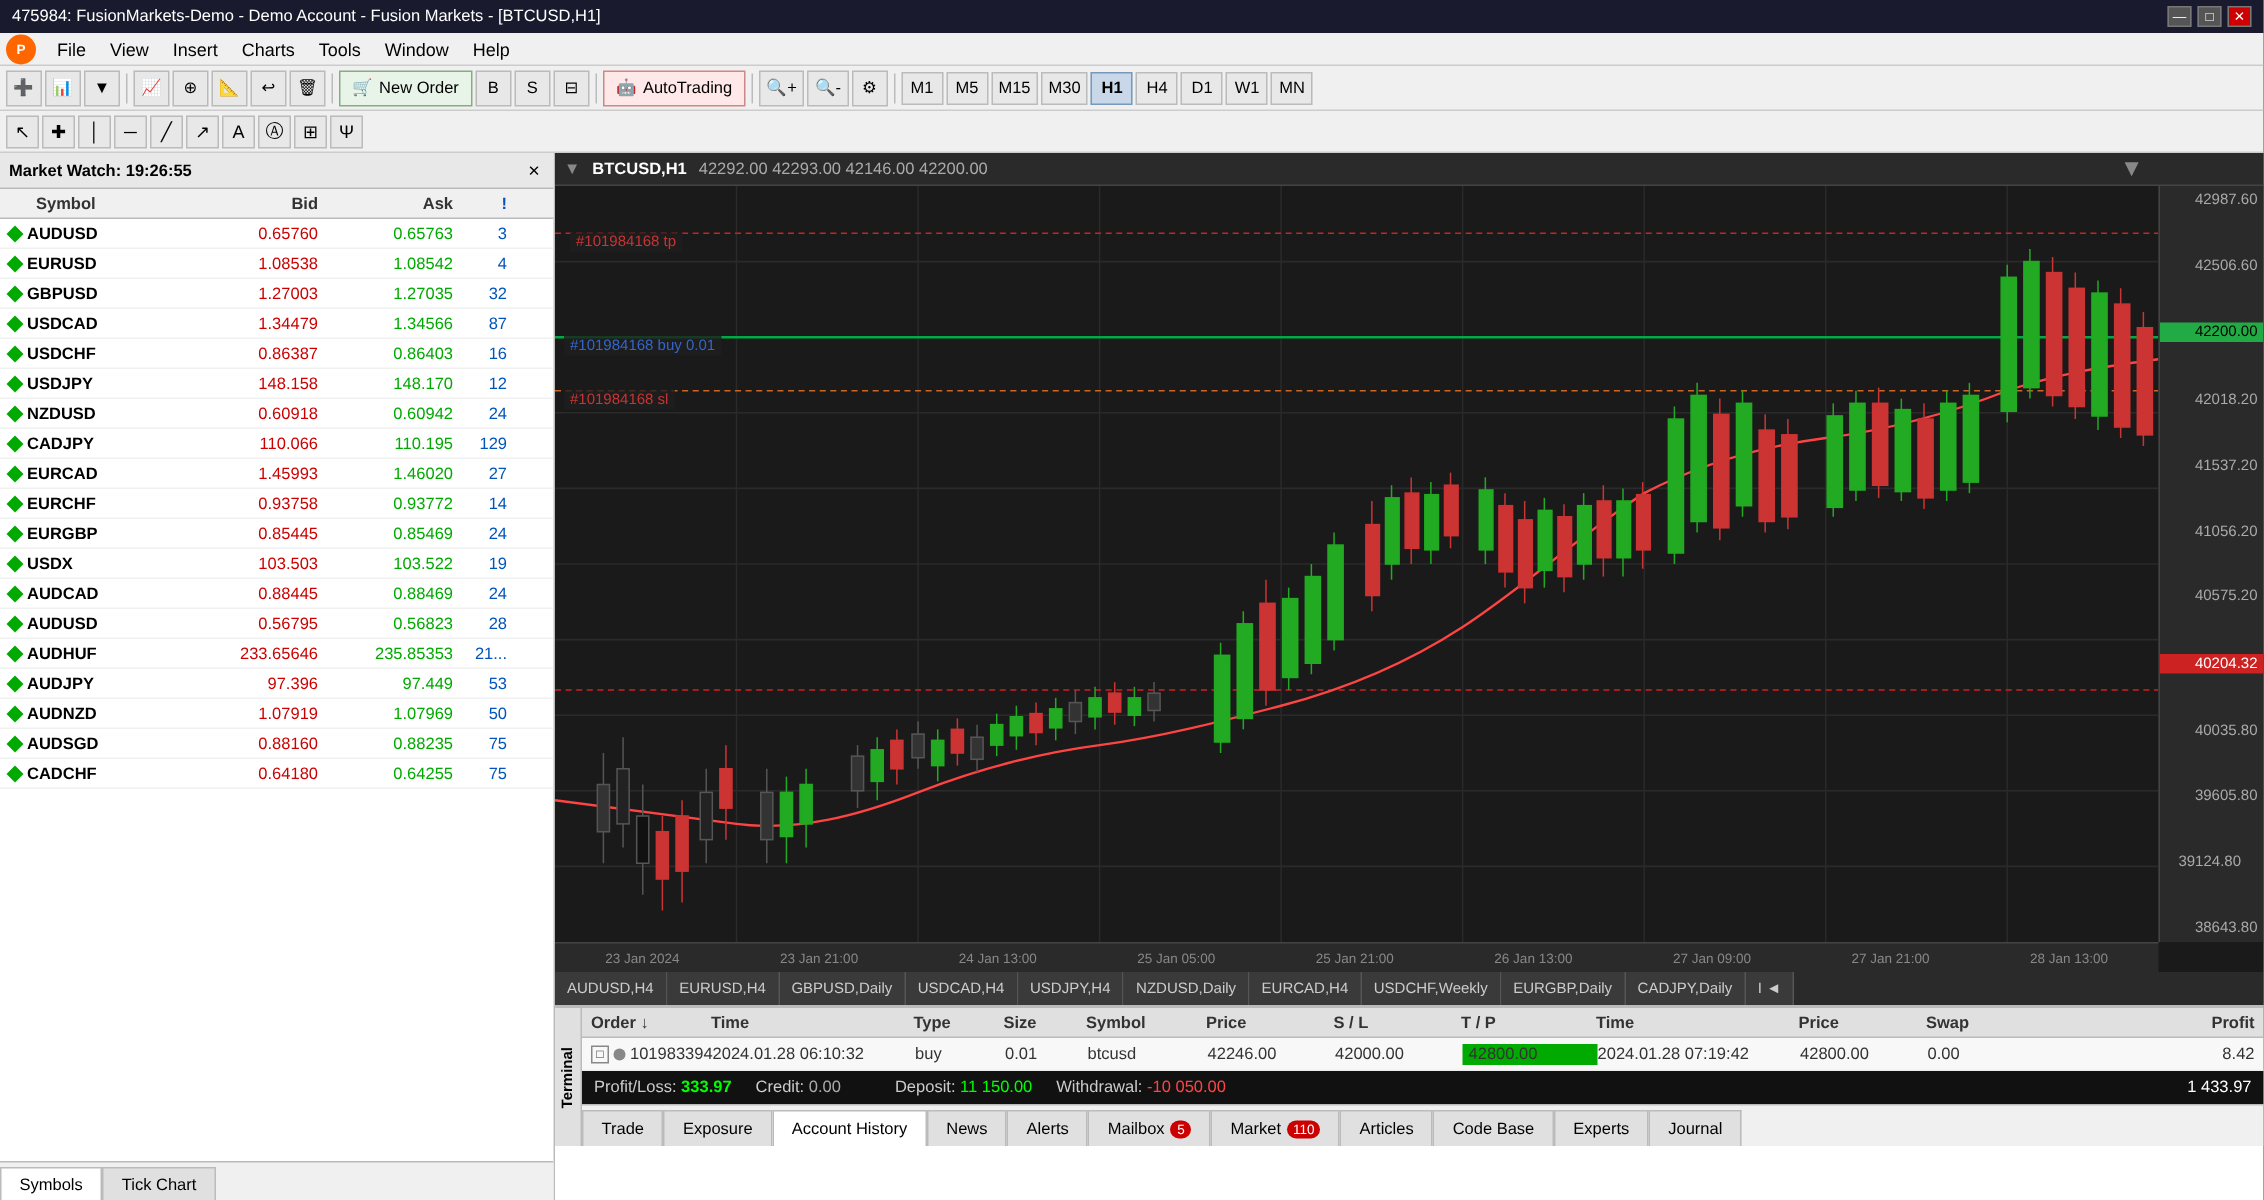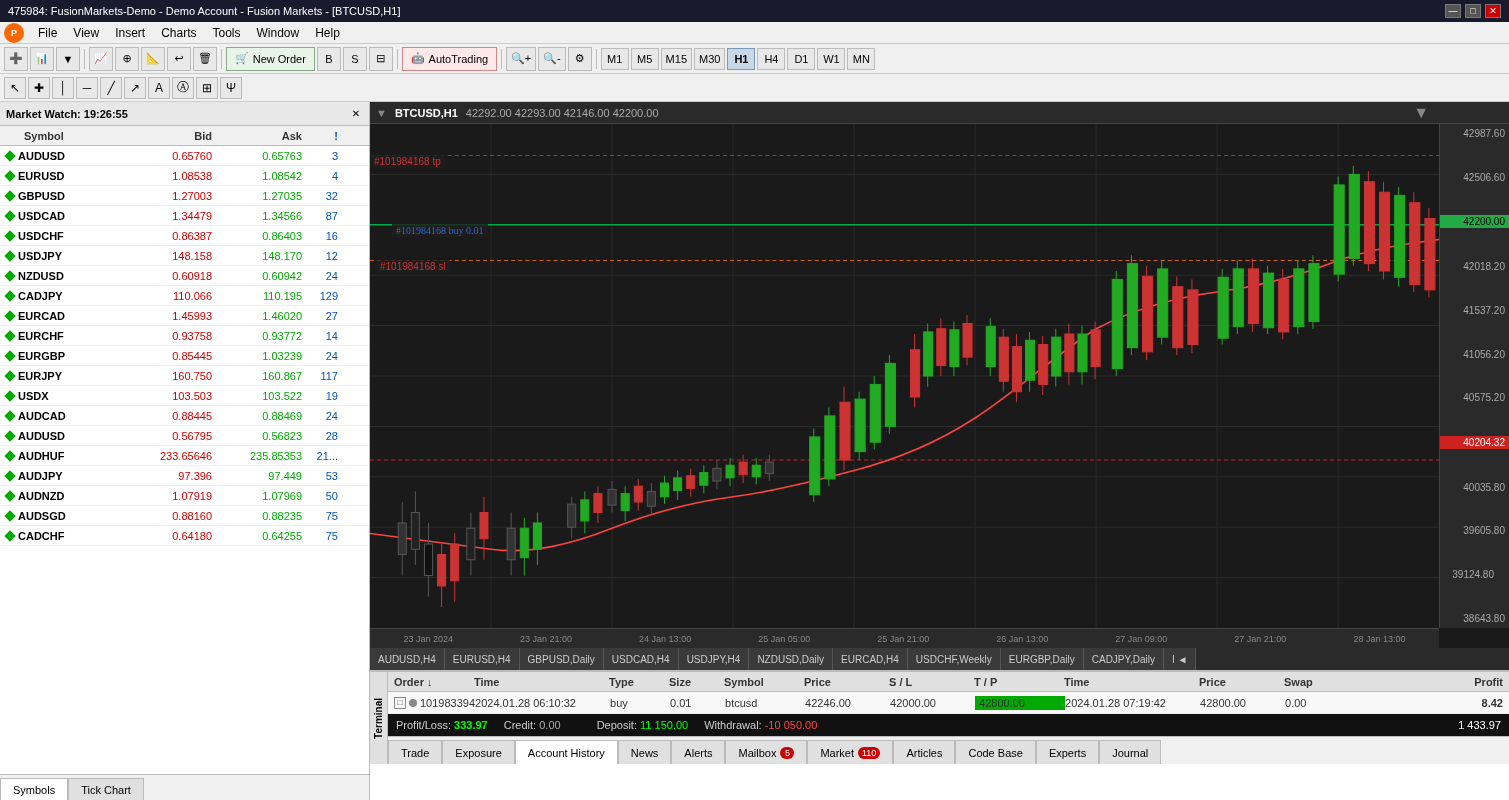--- a/index.html
+++ b/index.html
@@ -280,31 +280,22 @@
       <span class="mw-bid">0.93758</span>
       <span class="mw-ask">0.93772</span>
       <span class="spread-col" style="color:#0055bb;">14</span>
     </div>
         <div class="mw-row">
       <span class="mw-icon">
             <span class="diamond"></span>
           </span>
       <span class="mw-symbol">EURGBP</span>
       <span class="mw-bid">0.85445</span>
-      <span class="mw-ask">1.03239</span>
+      <span class="mw-ask">0.85469</span>
       <span class="spread-col" style="color:#0055bb;">24</span>
-    </div>
-        <div class="mw-row">
-      <span class="mw-icon">
-            <span class="diamond"></span>
-          </span>
-      <span class="mw-symbol">EURJPY</span>
-      <span class="mw-bid">160.750</span>
-      <span class="mw-ask">160.867</span>
-      <span class="spread-col" style="color:#0055bb;">117</span>
     </div>
         <div class="mw-row">
       <span class="mw-icon">
             <span class="diamond"></span>
           </span>
       <span class="mw-symbol">USDX</span>
       <span class="mw-bid">103.503</span>
       <span class="mw-ask">103.522</span>
       <span class="spread-col" style="color:#0055bb;">19</span>
     </div>
@@ -384,24 +375,24 @@
     <div id="chart-area">
       <div id="chart-header">
         <span style="color:#888;">▼</span>
         <span id="chart-symbol">BTCUSD,H1</span>
         <span id="chart-prices">42292.00  42293.00  42146.00  42200.00</span>
         <span style="position:absolute;right:80px;top:2px;color:#888;font-size:16px;">▼</span>
       </div>
 
       <div id="chart-canvas">
 
-        <div style="position:absolute;left:0;top:6%;z-index:10;">
+        <div style="position:absolute;left:10px;top:6%;z-index:10;">
           <span style="font-size:10px;color:#cc3333;background:rgba(30,30,30,0.8);padding:1px 4px;">#101984168 tp</span>
         </div>
-        <div style="position:absolute;left:22px;top:19%;z-index:10;font-family:Liberation Serif, serif;">
+        <div style="position:absolute;left:6px;top:19%;z-index:10;">
           <span style="font-size:10px;color:#3366cc;background:rgba(30,30,30,0.8);padding:1px 4px;">#101984168 buy 0.01</span>
         </div>
         <div style="position:absolute;left:6px;top:26%;z-index:10;">
           <span style="font-size:10px;color:#cc3333;background:rgba(30,30,30,0.8);padding:1px 4px;">#101984168 sl</span>
         </div>
 
         <svg id="chart-svg" style="position:absolute;left:0;top:0;right:70px;bottom:20px;width:calc(100% - 70px);height:calc(100% - 20px);" viewBox="0 0 1060 480" preserveAspectRatio="none">
 
           <line x1="0" y1="48" x2="1060" y2="48" stroke="#2a2a2a" stroke-width="1"></line>
           <line x1="0" y1="96" x2="1060" y2="96" stroke="#2a2a2a" stroke-width="1"></line>
@@ -676,21 +667,21 @@
             <span style="flex:0 0 135px;font-size:11px;color:#333;">2024.01.28 06:10:32</span>
             <span style="flex:0 0 60px;font-size:11px;color:#333;">buy</span>
             <span style="flex:0 0 55px;font-size:11px;color:#333;">0.01</span>
             <span style="flex:0 0 80px;font-size:11px;color:#333;">btcusd</span>
             <span style="flex:0 0 85px;font-size:11px;color:#333;">42246.00</span>
             <span style="flex:0 0 85px;font-size:11px;color:#333;">42000.00</span>
             <span style="flex:0 0 90px;font-size:11px;color:#333;background:#00aa00;padding:1px 4px;">42800.00</span>
             <span style="flex:0 0 135px;font-size:11px;color:#333;">2024.01.28 07:19:42</span>
             <span style="flex:0 0 85px;font-size:11px;color:#333;">42800.00</span>
             <span style="flex:0 0 70px;font-size:11px;color:#333;">0.00</span>
-            <span style="flex:1;font-size:11px;color:#333;text-align:right;font-weight:bold;">8.42</span>
+            <span style="flex:1;font-size:11px;color:#333;text-align:right;">8.42</span>
           </div>
 
           <div style="background:#111;color:#fff;height:22px;display:flex;align-items:center;padding:0 8px;font-size:11px;gap:16px;">
             <span style="color:#ccc;">Profit/Loss: <span style="color:#00ff00;font-weight:bold;">333.97</span></span>
             <span style="color:#ccc;">Credit: <span style="color:#aaa;">0.00</span></span>
             <span style="color:#ccc;padding-left:20px;">Deposit: <span style="color:#00ff00;">11 150.00</span></span>
             <span style="color:#ccc;">Withdrawal: <span style="color:#ff4444;">-10 050.00</span></span>
             <span style="flex:1;text-align:right;">1 433.97</span>
           </div>
 

